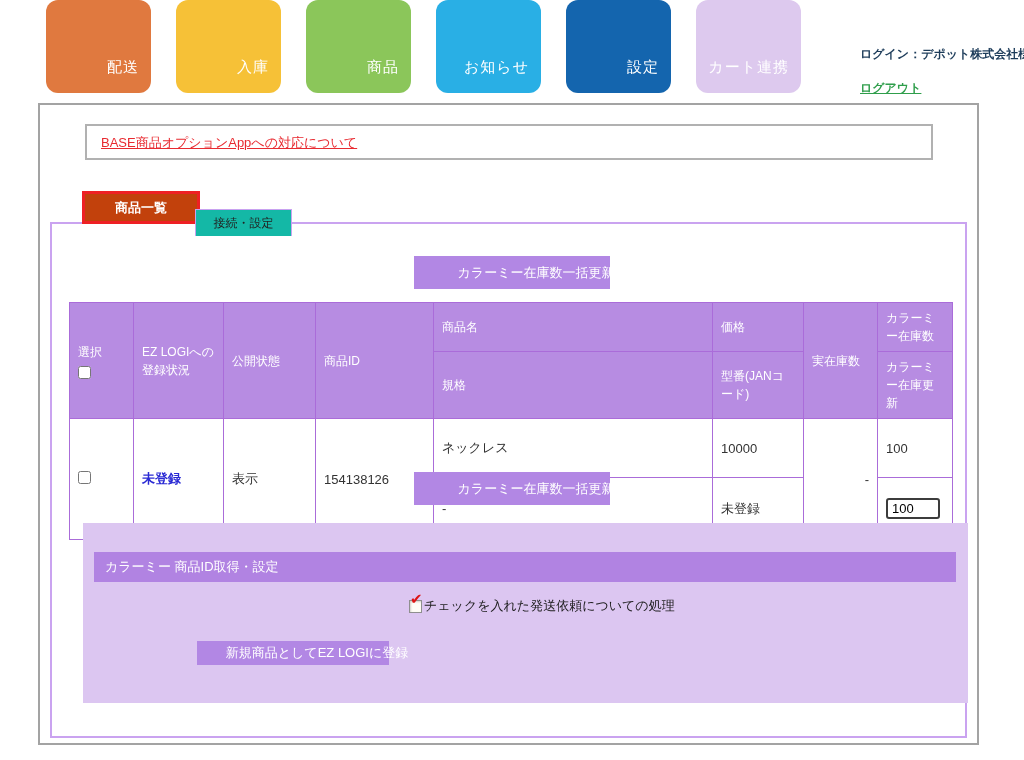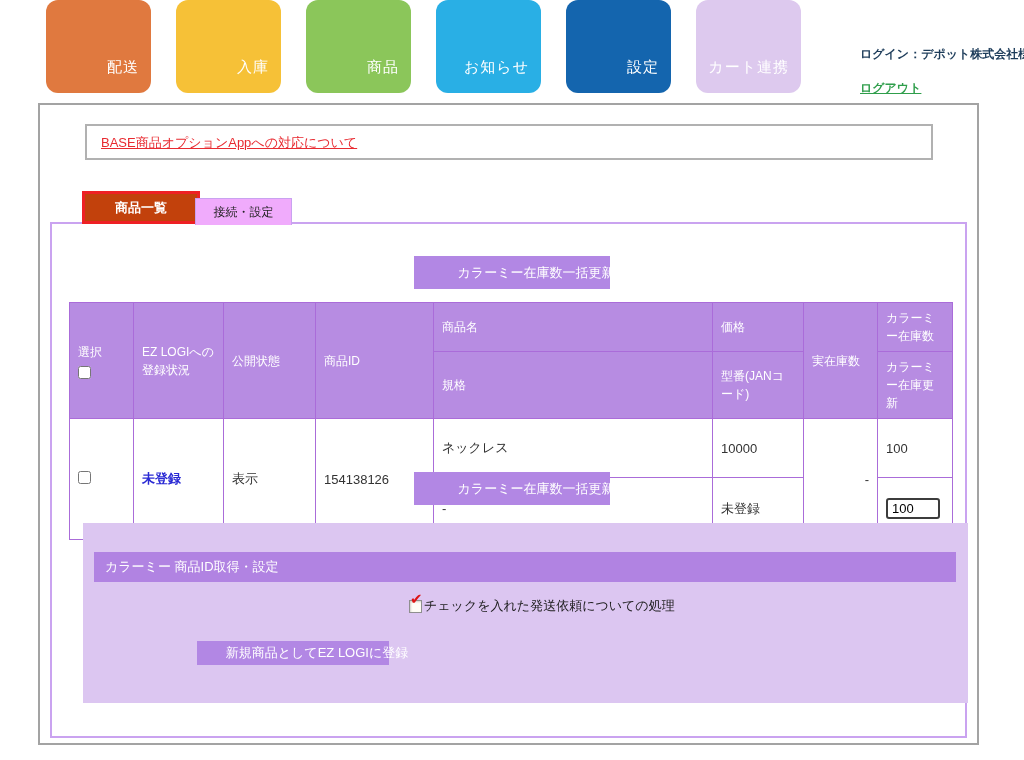--- a/index.html
+++ b/index.html
@@ -28,22 +28,22 @@
   #notice-box { position:absolute; left:45px; top:19px; width:848px; height:36px;
     border:2px solid #b1b1b1; background:#fff; }
   #notice-link { display:inline-block; margin:8px 0 0 14px; font-size:13px;
     color:#e82a30; text-decoration:underline; cursor:pointer; }
 
   
   .tab-active { position:absolute; left:42px; top:86px; width:118px; height:33px;
     background:#c2410c; border:3px solid #ee2024; color:#fff; font-weight:bold;
     font-size:13px; display:flex; align-items:center; justify-content:center;
     cursor:pointer; z-index:3; }
-  .tab-inactive { position:absolute; left:155px; top:93px; width:97px; height:27px;
-    background:#f0abfc; border:1px solid #c9a2f0; border-bottom:none; color:#222;
+  .tab-inactive { position:absolute; left:155px; top:104px; width:97px; height:27px;
+    background:#14b8a6; border:1px solid #c9a2f0; border-bottom:none; color:#222;
     font-size:12px; display:flex; align-items:center; justify-content:center;
     cursor:pointer; z-index:3; }
 
   
   #tab-panel { position:absolute; left:10px; top:117px; width:917px; height:516px;
     border:2px solid #caa3f0; background:#fff; }
 
   .purple-btn { position:absolute; background:#b287e4; color:#fff; font-size:13px;
     border:none; display:flex; align-items:center; justify-content:center;
     cursor:pointer; white-space:nowrap;padding-left:48px; }

